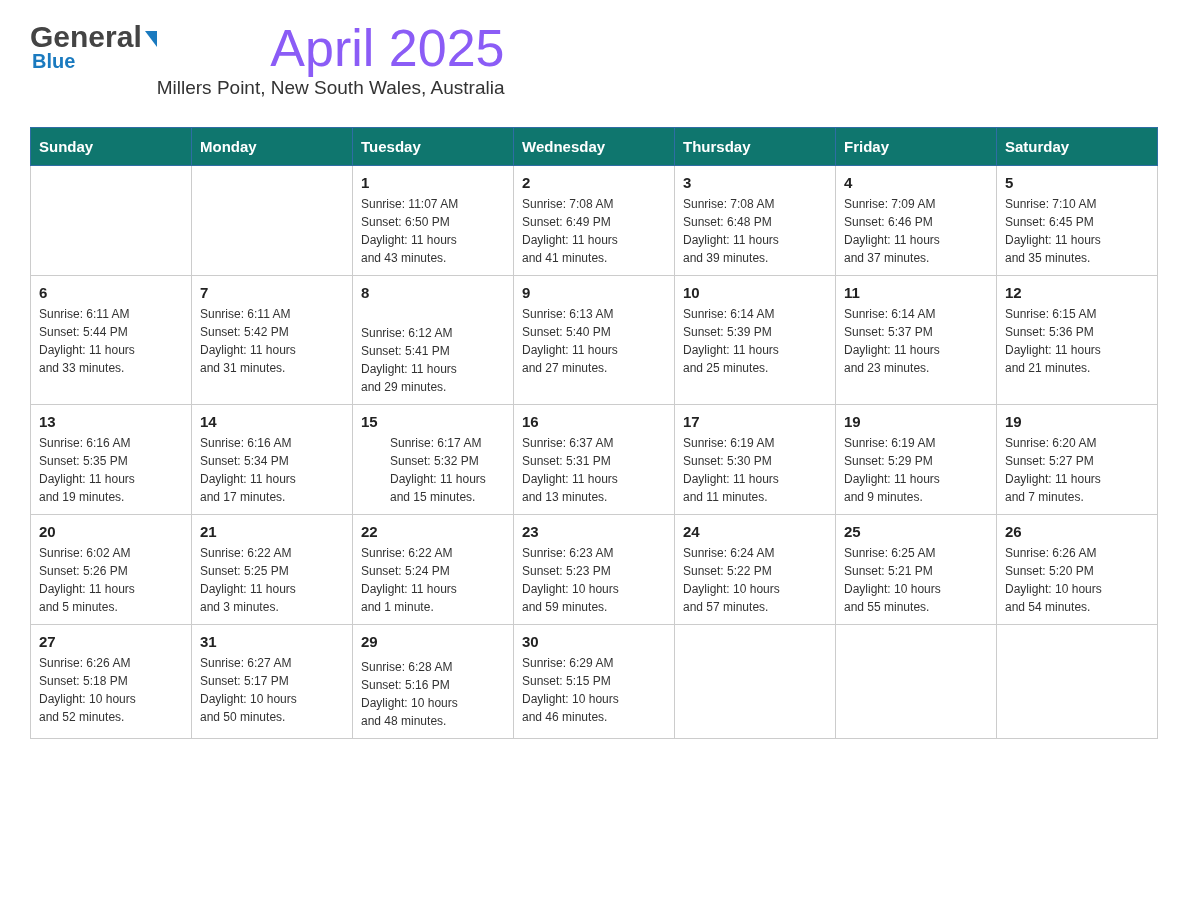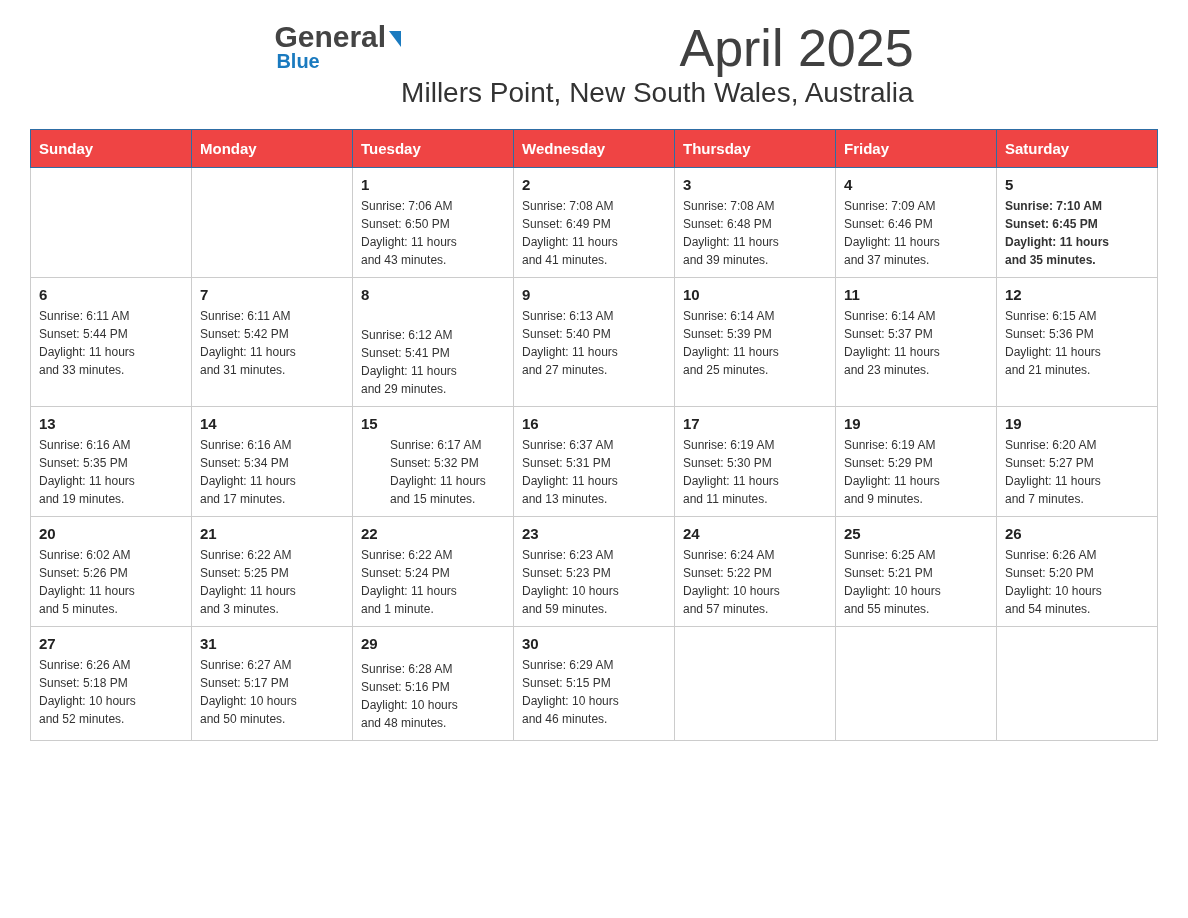--- a/index.html
+++ b/index.html
@@ -5,45 +5,45 @@
     * { box-sizing: border-box; margin: 0; padding: 0; }
     body {
       font-family: Arial, sans-serif;
       background: #fff;
       padding: 20px 30px;
       width: 1188px;
       min-height: 918px;
     }
     .header {
       display: flex;
-      justify-content: center;
+      justify-content: flex-start;
       align-items: flex-start;
-      margin-bottom: 20px;
+      margin-bottom: 28px;
     }
     .title-block {
       text-align: right;
     }
     .title-block h1 {
       font-size: 52px;
       font-weight: normal;
-      color: #404040;
+      color: #8b5cf6;
       line-height: 1.1;
     }
     .title-block h2 {
-      font-size: 28px;
+      font-size: 19px;
       font-weight: normal;
       color: #333;
     }
     .calendar {
       width: 100%;
       border-collapse: collapse;
       margin-top: 8px;
     }
     .calendar thead tr th {
-      background-color: #ef4444;
+      background-color: #0f766e;
       color: #fff;
       padding: 10px 8px;
       font-size: 15px;
       font-weight: bold;
       text-align: left;
       border: 1px solid #2e6da4;
     }
     .calendar tbody tr td {
       border: 1px solid #ccc;
       vertical-align: top;
@@ -116,21 +116,21 @@
         <th>Friday</th>
         <th>Saturday</th>
       </tr>
   </thead>
   <tbody id="calendar-body">
   <tr>
         <td class="empty"></td>
         <td class="empty"></td>
         <td>
           <div class="day-number">1</div>
-          <div class="day-info" style="white-space: pre-line;">Sunrise: 7:06 AM
+          <div class="day-info" style="white-space: pre-line;">Sunrise: 11:07 AM
 Sunset: 6:50 PM
 Daylight: 11 hours
 and 43 minutes.</div>
         </td>
         <td>
           <div class="day-number">2</div>
           <div class="day-info" style="white-space: pre-line;">Sunrise: 7:08 AM
 Sunset: 6:49 PM
 Daylight: 11 hours
 and 41 minutes.</div>
@@ -144,21 +144,21 @@
         </td>
         <td>
           <div class="day-number">4</div>
           <div class="day-info" style="white-space: pre-line;">Sunrise: 7:09 AM
 Sunset: 6:46 PM
 Daylight: 11 hours
 and 37 minutes.</div>
         </td>
         <td>
           <div class="day-number">5</div>
-          <div class="day-info" style="white-space: pre-line; font-weight: bold;">Sunrise: 7:10 AM
+          <div class="day-info" style="white-space: pre-line;">Sunrise: 7:10 AM
 Sunset: 6:45 PM
 Daylight: 11 hours
 and 35 minutes.</div>
         </td>
       </tr>
       <tr>
         <td>
           <div class="day-number">6</div>
           <div class="day-info" style="white-space: pre-line;">Sunrise: 6:11 AM
 Sunset: 5:44 PM

